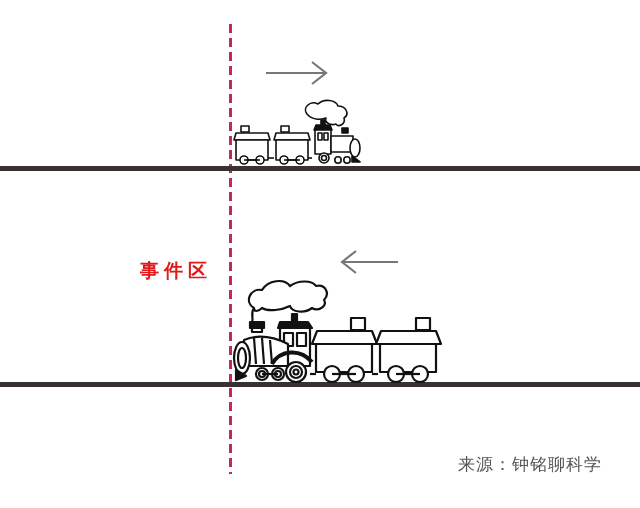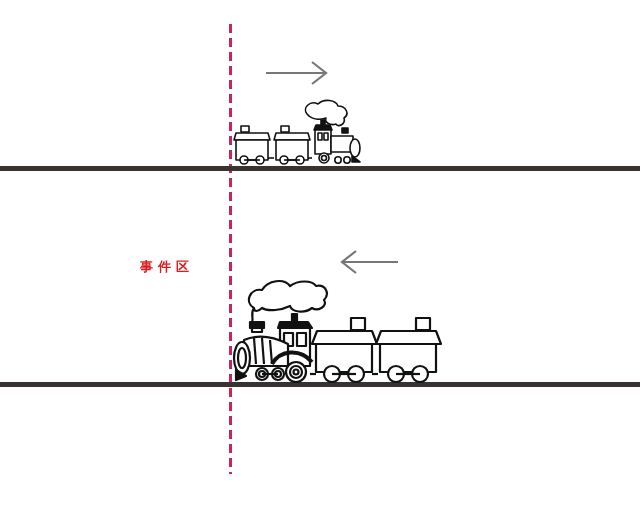--- a/index.html
+++ b/index.html
@@ -1,21 +1,21 @@
 <!DOCTYPE html>
 <html><head>
   <meta charset="utf-8">
   <style>
     html, body { margin: 0; padding: 0; background: #ffffff; }
     body { width: 640px; height: 508px; position: relative; overflow: hidden; font-family: "DejaVu Sans", sans-serif; }
     .stage { position: absolute; left: 0; top: 0; width: 640px; height: 508px; }
     .track { position: absolute; left: 0; width: 640px; height: 5px; background: #383330; }
     .event-line { position: absolute; left: 229px; top: 24px; width: 3px; height: 450px;
       background: repeating-linear-gradient(to bottom, #c8255a 0px, #c8255a 9px, transparent 9px, transparent 14px); }
-    .event-label { position: absolute; left: 140px; top: 258px; font-size: 13px; font-weight: bold; color: #e01a1a; letter-spacing: 5px; white-space: nowrap; }
+    .event-label { position: absolute; left: 140px; top: 258px; font-size: 19px; font-weight: bold; color: #e01a1a; letter-spacing: 5px; white-space: nowrap; }
     .source { position: absolute; left: 458px; top: 453px; font-size: 17px; color: #555555; white-space: nowrap; letter-spacing: 1px; }
     svg { position: absolute; overflow: visible; }
   </style>
 </head>
 <body>
 
 <div class="stage">
 
   <div class="event-line"></div>
 
@@ -123,13 +123,14 @@
         <rect x="184" y="40" width="14" height="12"></rect>
         <polygon points="144,66 149,53 204,53 209,66"></polygon>
         <rect x="148" y="66" width="56" height="28"></rect>
         <circle cx="164" cy="96" r="8"></circle>
           <circle cx="188" cy="96" r="8"></circle>
         <line x1="164" y1="96" x2="188" y2="96"></line>
       </g>
     </g>
   </svg>
 
+  <div class="source">来源：钟铭聊科学</div>
 </div>
 
 </body></html>

